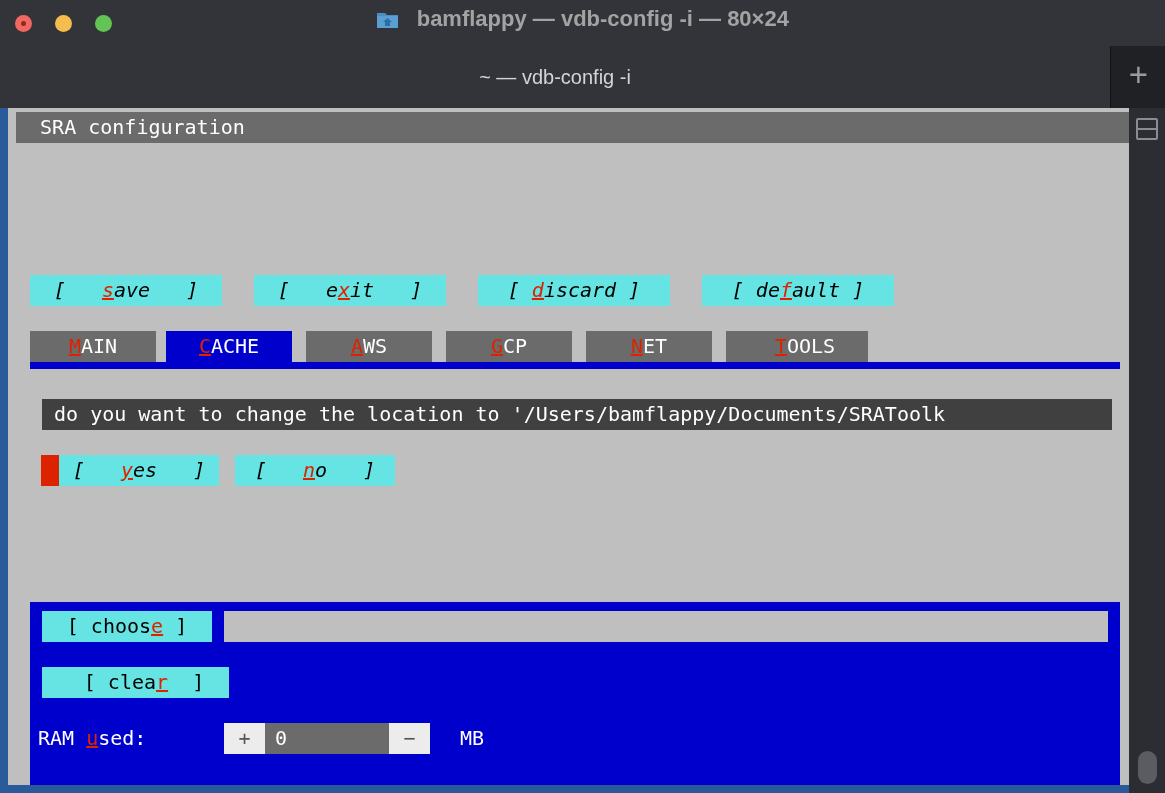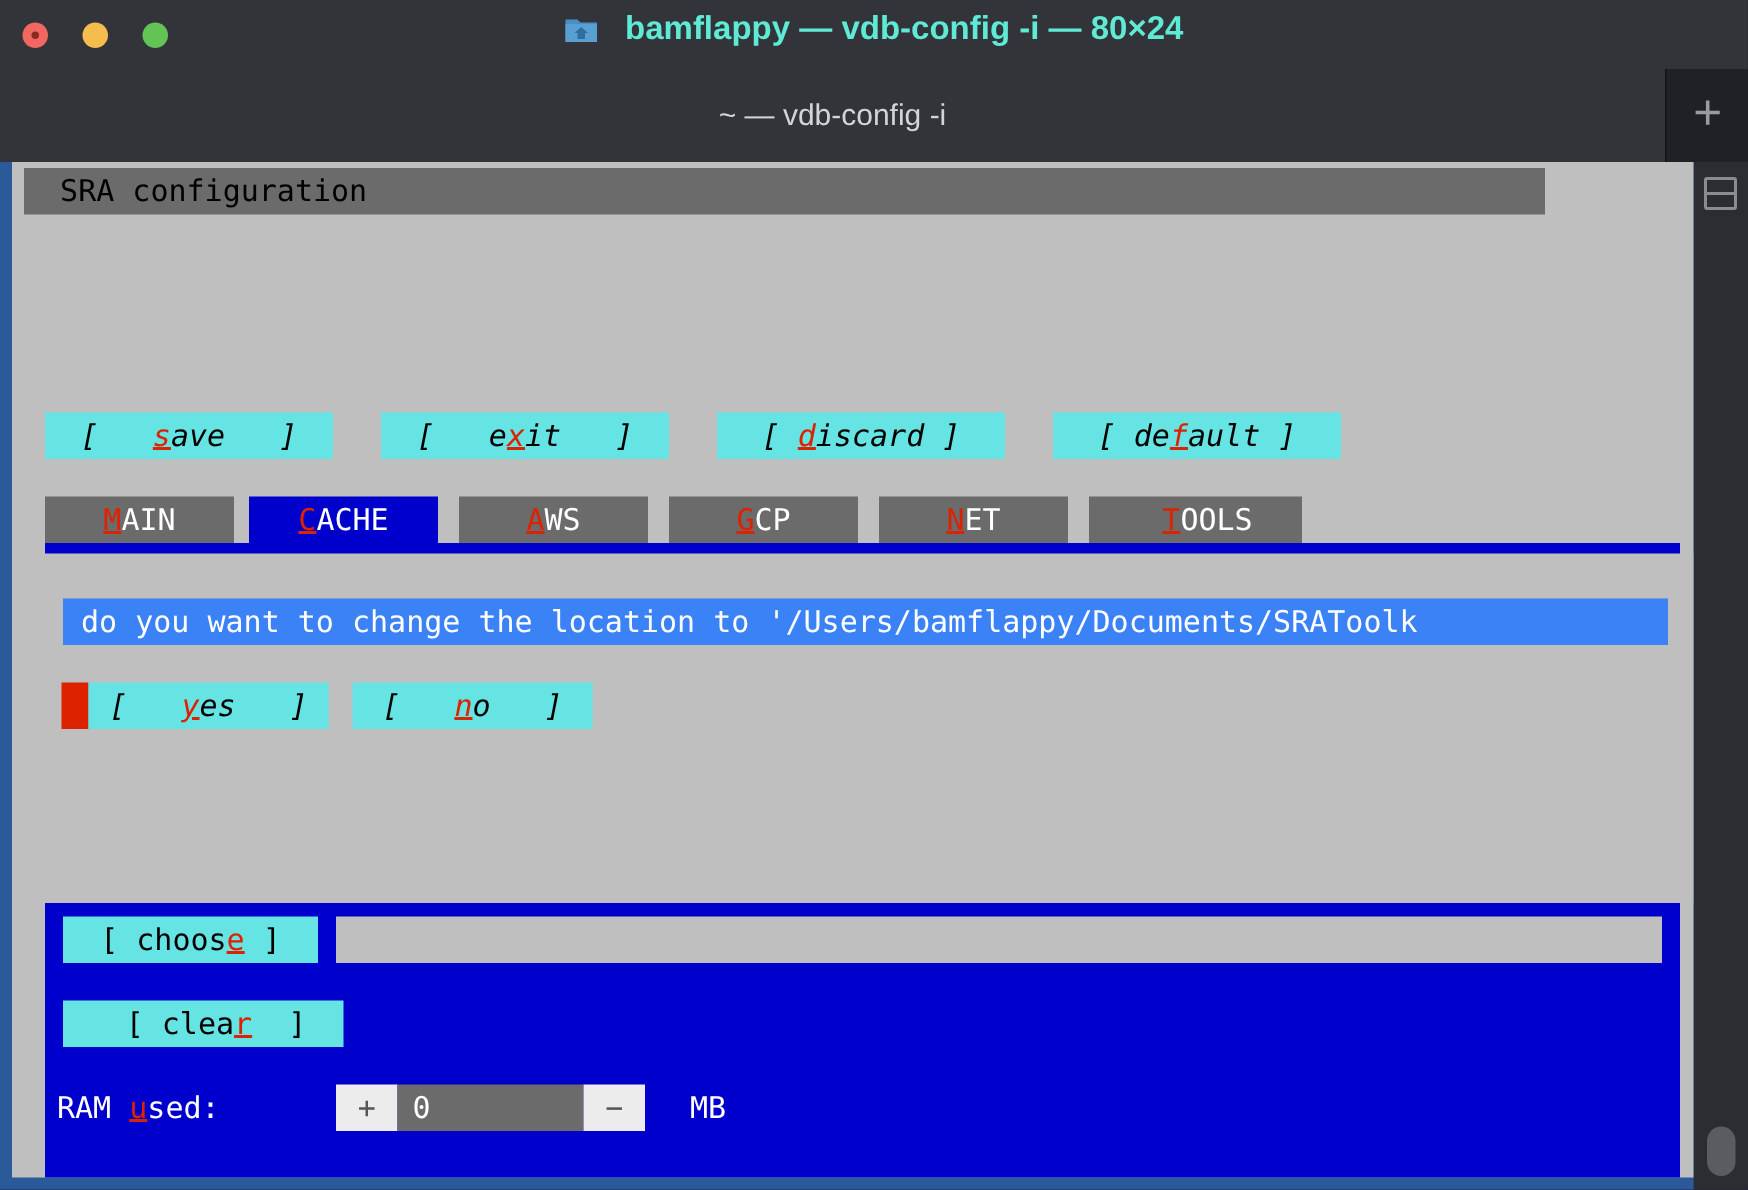--- a/index.html
+++ b/index.html
@@ -56,21 +56,21 @@
   #folder-icon {
     display: inline-block;
     vertical-align: -4px;
     width: 23px; height: 20px;
     margin-right: 8px;
   }
   #title-text {
     font-family: "Liberation Sans", sans-serif;
     font-size: 22px;
     font-weight: bold;
-    color: #5eead4;
+    color: #a3a3a3;
     letter-spacing: 0px;
     text-align: right;
   }
 
   #tabbar {
     position: absolute;
     left: 0; top: 46px;
     width: 921px; height: 62px;
     background: #be185d;
     border-bottom: 6px solid #fdba74;
@@ -145,23 +145,23 @@
     background: #bfbfbf;
     overflow: hidden;
     font-family: "DejaVu Sans Mono", monospace;
     font-size: 20px;
   }
 
   
   #app-header {
     position: absolute;
     left: 8px; top: 4px;
-    width: 1014px; height: 31px;
+    width: 1113px; height: 31px;
     background: #6b6b6b;
-    color: #000000;
+    color: #ffffff;
     line-height: 31px;
     white-space: pre;
   }
 
   
   .hot { color: #dd2200; text-decoration: underline; }
   .btn {
     position: absolute;
     background: #66e3e3;
     color: #000000;
@@ -227,21 +227,21 @@
   #dialog {
     position: absolute;
     left: 8px; top: 261px;
     width: 1113px; height: 233px;
     background: #bfbfbf;
   }
   #dlg-question {
     position: absolute;
     left: 26px; top: 30px;
     width: 1070px; height: 31px;
-    background: #3b82f6;
+    background: #404040;
     color: #ffffff;
     line-height: 31px;
     white-space: pre;
     overflow: hidden;
   }
   #cursor-block {
     position: absolute;
     left: 25px; top: 86px;
     width: 18px; height: 31px;
     background: #dd2200;

